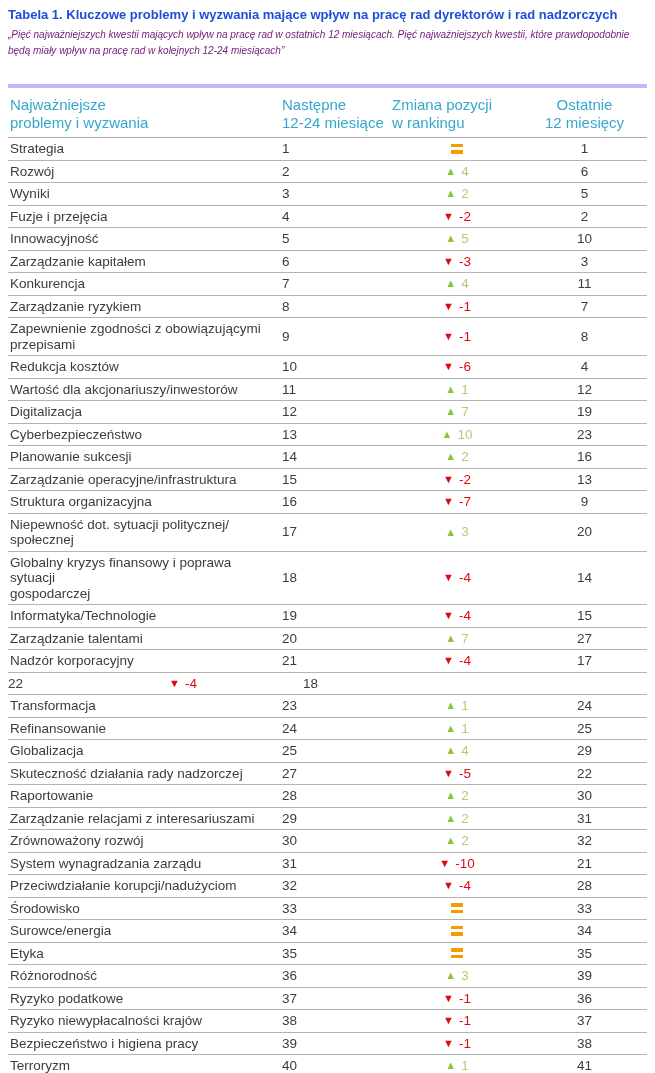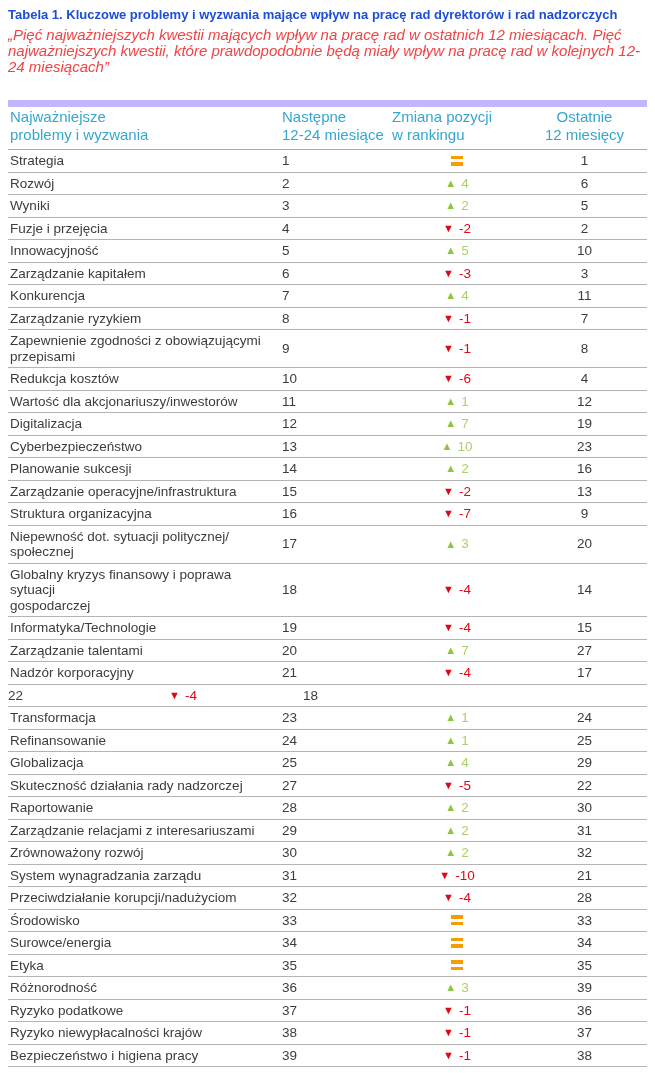--- a/index.html
+++ b/index.html
@@ -13,33 +13,33 @@
 
   .title {
     font-size: 13px;
     font-weight: bold;
     color: #1d4ed8;
     line-height: 16px;
     margin-bottom: 4px;
   }
   .subtitle {
     font-style: italic;
-    font-size: 15px;
+    font-size: 10px;
     line-height: 16px;
-    color: #ef4444;
+    color: #701a75;
   }
 
   .table { margin-top: 25px; }
 
   .thead {
     display: flex;
     align-items: center;
-    border-top: 7px solid #c4b5fd;
+    border-top: 4px solid #c4b5fd;
     border-bottom: 1px solid #A9A9A8;
-    padding: 1px 0 5px 0;
+    padding: 8px 0 5px 0;
     color: #35A7CF;
     font-size: 15px;
     line-height: 18px;
   }
   .thead .col-issue { white-space: pre-line; }
   .th-center { white-space: pre-line; }
 
   .row {
     display: flex;
     align-items: center;

